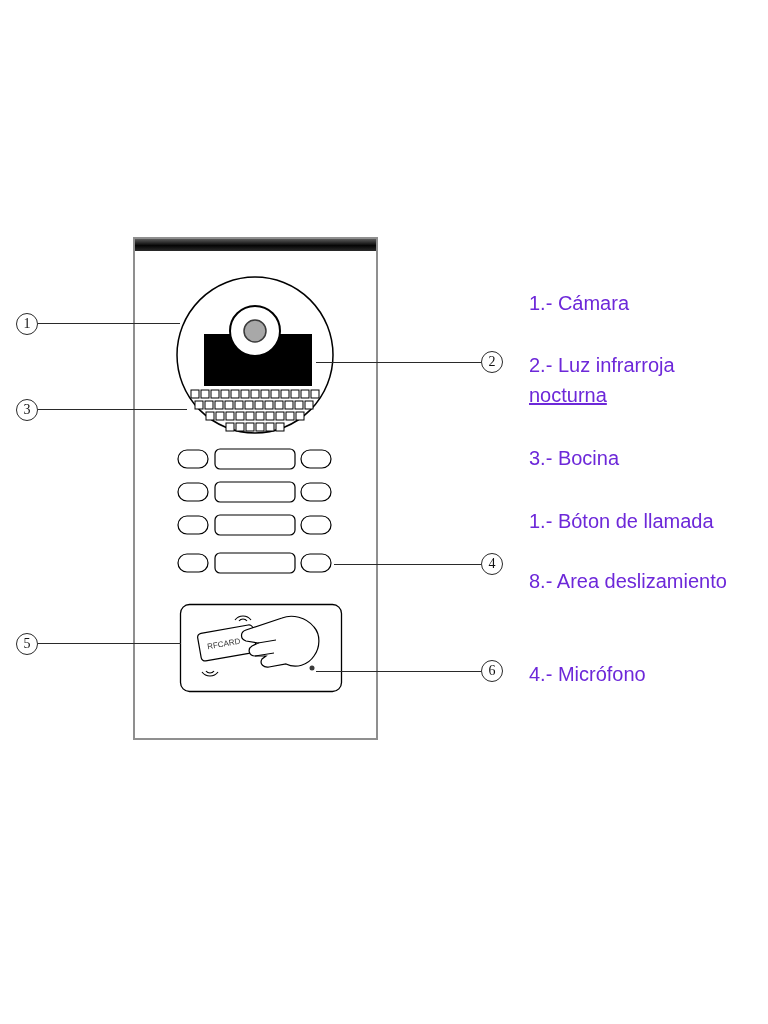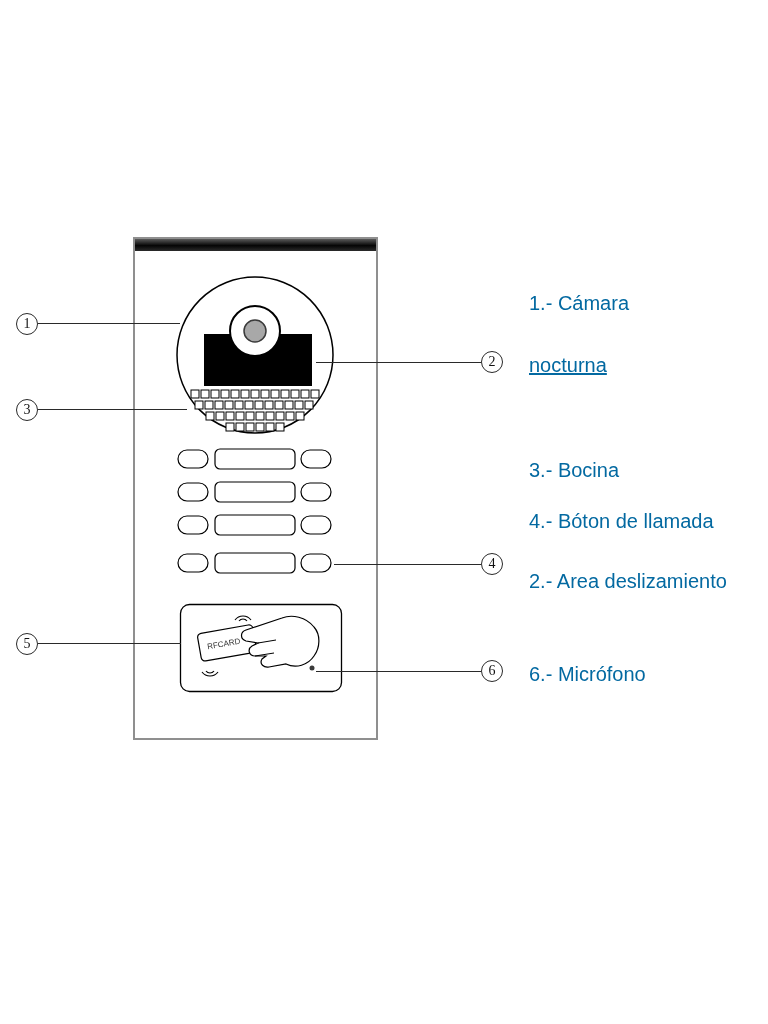--- a/index.html
+++ b/index.html
@@ -4,21 +4,21 @@
 <style>
   html,body{margin:0;padding:0;background:#ffffff;}
   .canvas{position:relative;width:768px;height:1024px;background:#ffffff;overflow:hidden;
           font-family:"Liberation Sans",sans-serif;}
   .panel{position:absolute;left:133px;top:237px;width:245px;height:503px;}
   .panel svg{display:block;}
   .marker{position:absolute;width:22px;height:22px;box-sizing:border-box;border:1.3px solid #2a2a2a;
           border-radius:50%;background:#fff;display:flex;align-items:center;justify-content:center;
           font-family:"Liberation Serif",serif;font-size:14px;color:#111;}
   .cline{position:absolute;height:0;border-top:1.2px solid #2a2a2a;}
-  .legend-item{position:absolute;left:529px;color:#0369a1;font-size:20px;line-height:30px;white-space:nowrap;}
+  .legend-item{position:absolute;left:529px;color:#6d28d9;font-size:20px;line-height:30px;white-space:nowrap;}
   .legend-item .l2{display:block;text-decoration:underline;}
 </style>
 </head>
 <body>
 
 <div class="canvas">
 
   <div class="panel">
     <svg width="245" height="503" viewBox="0 0 245 503">
       <defs>
@@ -149,28 +149,29 @@
       <span>5</span>
     </div>
   <div class="marker" style="left:481px;top:660px">
       <span>6</span>
     </div>
 
   <div class="legend-item" style="top:288px">
     <span>1.- Cámara</span>
   </div>
   <div class="legend-item" style="top:350px">
+    <span>2.- Luz infrarroja</span>
     <span class="l2">nocturna</span>
   </div>
-  <div class="legend-item" style="top:455px">
+  <div class="legend-item" style="top:443px">
     <span>3.- Bocina</span>
   </div>
   <div class="legend-item" style="top:506px">
-    <span>4.- Bóton de llamada</span>
+    <span>1.- Bóton de llamada</span>
   </div>
   <div class="legend-item" style="top:566px">
-    <span>2.- Area deslizamiento</span>
+    <span>8.- Area deslizamiento</span>
   </div>
   <div class="legend-item" style="top:659px">
-    <span>6.- Micrófono</span>
+    <span>4.- Micrófono</span>
   </div>
 
 </div>
 
 </body></html>

